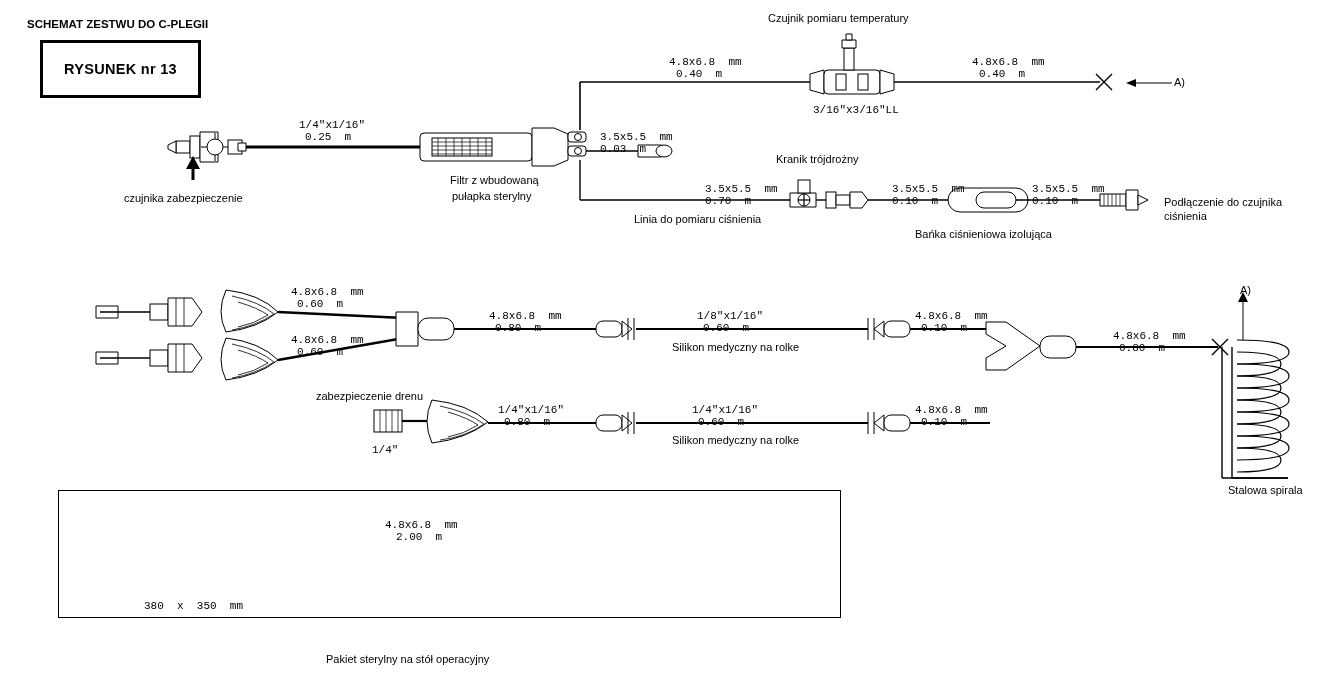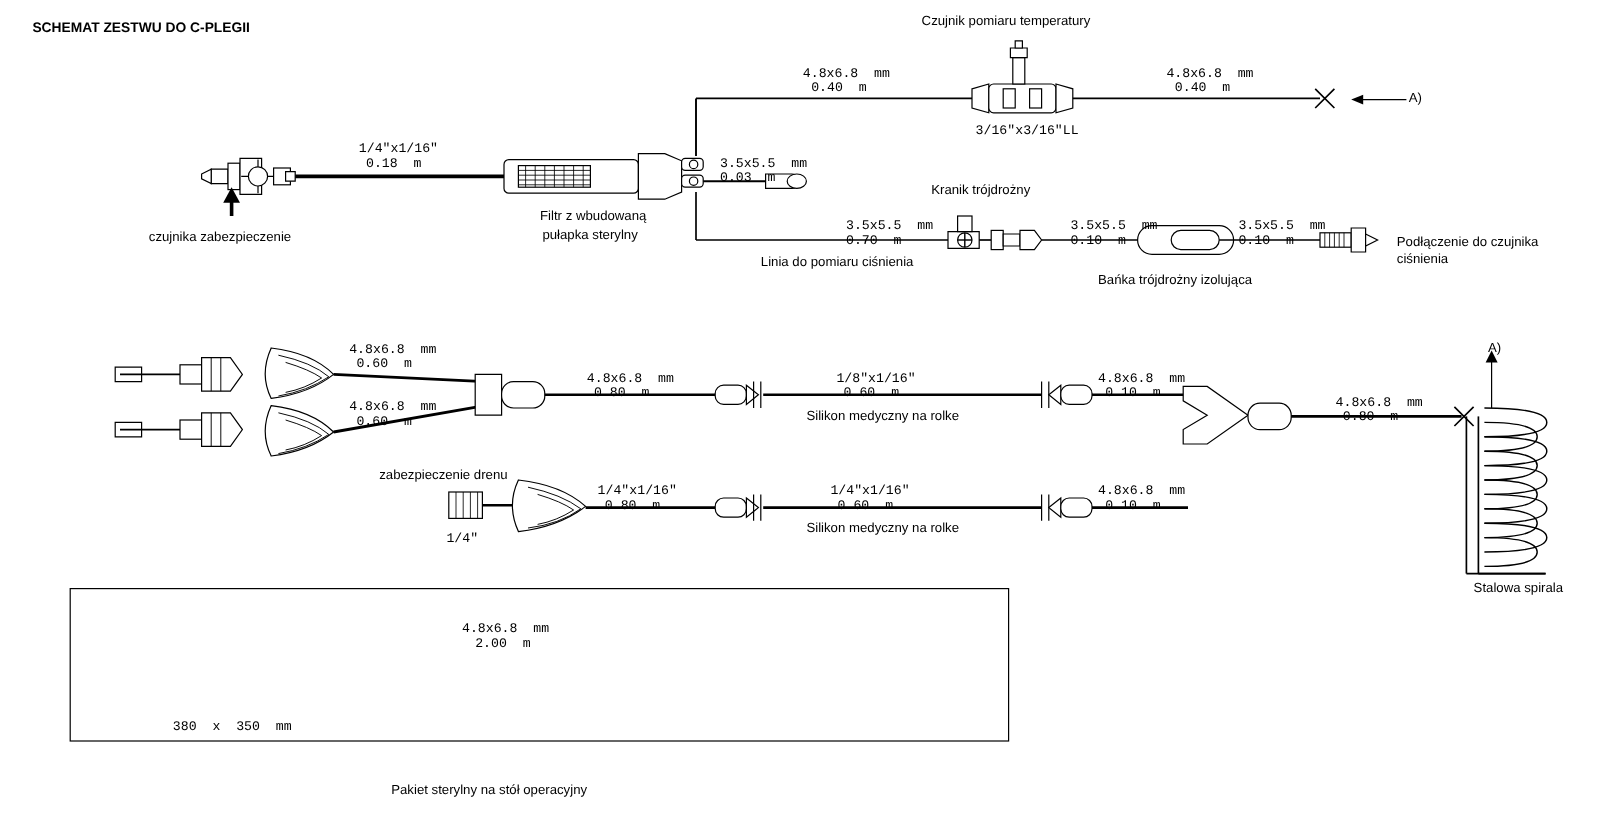--- a/index.html
+++ b/index.html
@@ -275,47 +275,50 @@
         <line x1="752" y1="540" x2="752" y2="556"></line>
         <line x1="757" y1="540" x2="757" y2="556"></line>
       </g>
       <path d="M762 534 l12 0 l0 28 l-12 0 z" fill="#fff"></path>
       <ellipse cx="776" cy="548" rx="6" ry="9" fill="#fff"></ellipse>
     </g>
   </svg>
 
   <div class="title-text" style="left:27px; top:18px;">SCHEMAT ZESTWU DO C-PLEGII</div>
 
+  <div class="title-box" style="left:40px; top:40px; width:155px; height:52px;">
+    <span>RYSUNEK nr 13</span>
+  </div>
 
   <div class="lbl" style="left:768px; top:12px;">Czujnik pomiaru temperatury</div>
   <div class="lbl mono" style="left:669px; top:56px;">4.8x6.8  mm</div>
   <div class="lbl mono" style="left:676px; top:68px;">0.40  m</div>
   <div class="lbl mono" style="left:972px; top:56px;">4.8x6.8  mm</div>
   <div class="lbl mono" style="left:979px; top:68px;">0.40  m</div>
   <div class="lbl mono" style="left:813px; top:104px;">3/16"x3/16"LL</div>
   <div class="lbl" style="left:1174px; top:76px;">A)</div>
 
   <div class="lbl mono" style="left:299px; top:119px;">1/4"x1/16"</div>
-  <div class="lbl mono" style="left:305px; top:131px;">0.18  m</div>
+  <div class="lbl mono" style="left:305px; top:131px;">0.25  m</div>
   <div class="lbl" style="left:124px; top:192px;">czujnika zabezpieczenie</div>
   <div class="lbl" style="left:450px; top:174px;">Filtr z wbudowaną</div>
   <div class="lbl" style="left:452px; top:190px;">pułapka sterylny</div>
 
   <div class="lbl mono" style="left:600px; top:131px;">3.5x5.5  mm</div>
   <div class="lbl mono" style="left:600px; top:143px;">0.03  m</div>
 
   <div class="lbl" style="left:776px; top:153px;">Kranik trójdrożny</div>
   <div class="lbl" style="left:606px; top:213px;padding-left:28px;">Linia do pomiaru ciśnienia</div>
   <div class="lbl mono" style="left:705px; top:183px;">3.5x5.5  mm</div>
   <div class="lbl mono" style="left:705px; top:195px;">0.70  m</div>
   <div class="lbl mono" style="left:892px; top:183px;">3.5x5.5  mm</div>
   <div class="lbl mono" style="left:892px; top:195px;">0.10  m</div>
   <div class="lbl mono" style="left:1032px; top:183px;">3.5x5.5  mm</div>
   <div class="lbl mono" style="left:1032px; top:195px;">0.10  m</div>
-  <div class="lbl" style="left:915px; top:228px;">Bańka trójdrożny izolująca</div>
+  <div class="lbl" style="left:915px; top:228px;">Bańka ciśnieniowa izolująca</div>
   <div class="lbl" style="left:1164px; top:196px;">Podłączenie do czujnika</div>
   <div class="lbl" style="left:1164px; top:210px;">ciśnienia</div>
 
   <div class="lbl mono" style="left:291px; top:286px;">4.8x6.8  mm</div>
   <div class="lbl mono" style="left:297px; top:298px;">0.60  m</div>
   <div class="lbl mono" style="left:291px; top:334px;">4.8x6.8  mm</div>
   <div class="lbl mono" style="left:297px; top:346px;">0.60  m</div>
   <div class="lbl" style="left:316px; top:390px;">zabezpieczenie drenu</div>
 
   <div class="lbl mono" style="left:489px; top:310px;">4.8x6.8  mm</div>

